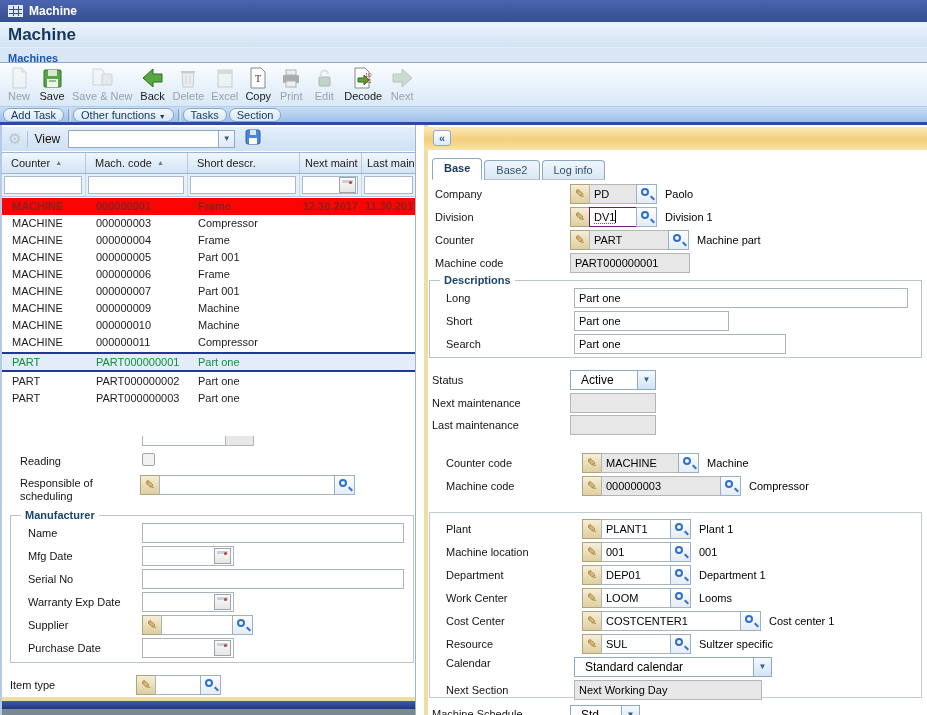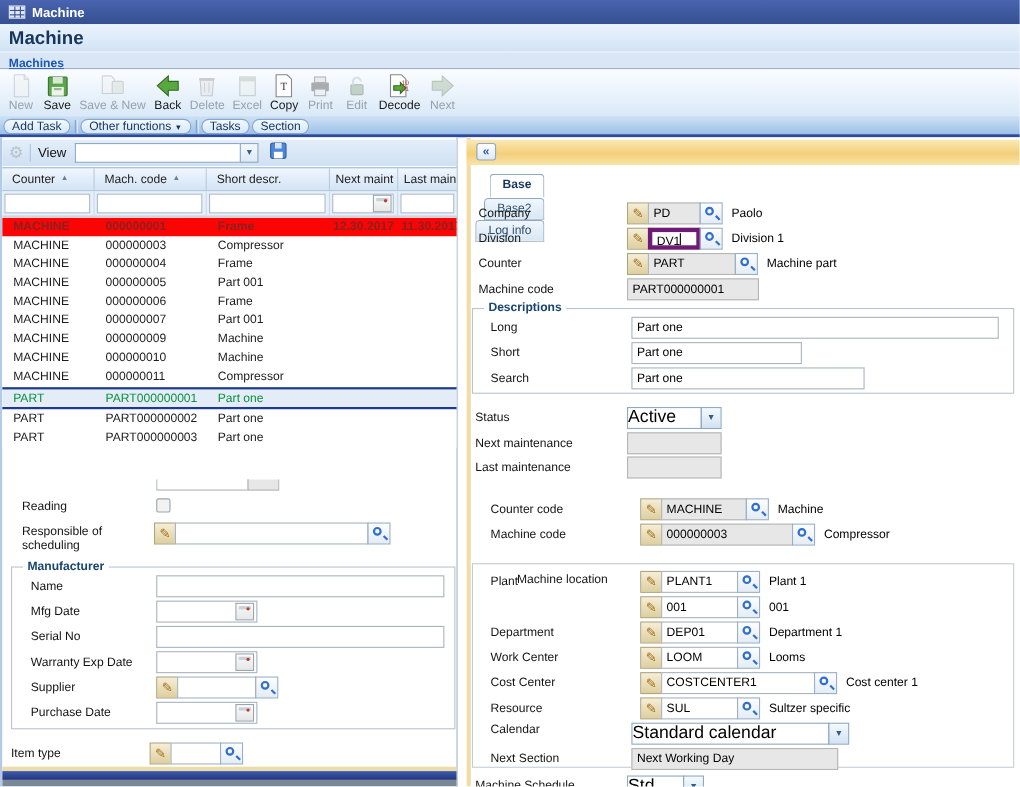--- a/index.html
+++ b/index.html
@@ -79,47 +79,47 @@
   .grow.alert { background:#fb0404; }
   .grow.alert .gc { color:#8a2020; font-weight:bold; }
   .grow.sel { background:#e4ecf7; border-top:2px solid #1d3a92; border-bottom:2px solid #1d3a92; height:20px; }
   .grow.sel .gc { color:#0c9140; line-height:16px; }
 
   
   .flabel { position:absolute; font-size:11px; color:#141414; line-height:13px; }
   .inp { position:absolute; height:20px; border:1px solid #a9b4bd; background:#fff;
     font-size:11px; line-height:18px; padding:0 4px; color:#000; white-space:nowrap; overflow:hidden; }
   .inp.gray { background:#e7e7e7; border-color:#b5b5b5; }
-  .inp.focus { border:4px solid #701a75; }
+  .inp.focus { border:1px solid #701a75; }
   .pbtn { position:absolute; width:20px; height:20px; background:linear-gradient(#f5eed8,#decf9f);
     border:1px solid #b1a37a; text-align:center; line-height:18px; font-size:12px; color:#a06a10; cursor:pointer; }
   .sbtn { position:absolute; width:21px; height:20px; background:linear-gradient(#fdfdfe,#e4ecf5);
     border:1px solid #9ab0c6; cursor:pointer; }
   .mag { position:absolute; left:4px; top:3px; width:8px; height:8px; border:2px solid #2f6fce; border-radius:50%; }
   .mag::after { content:""; position:absolute; left:7px; top:7px; width:5px; height:2px;
     background:#2f6fce; transform:rotate(45deg); }
   .cbtn { position:absolute; width:17px; height:16px; background:linear-gradient(#fcfcfc,#e6e6e6);
     border:1px solid #9aa5ae; cursor:pointer; }
   .cbtn::before { content:""; position:absolute; left:2px; top:2px; right:2px; height:3px; background:#c9d2da; }
   .cbtn::after { content:""; position:absolute; right:3px; top:3px; width:3px; height:3px; background:#c23a2a; border-radius:50%; }
   .ddbtn { position:absolute; width:19px; height:20px; background:linear-gradient(#f4f9fd,#d3e3f3);
     border:1px solid #8fa9c4; color:#2c5f8a; font-size:8px; text-align:center; line-height:18px; cursor:pointer; }
   .selbox { position:absolute; height:20px; border:1px solid #8fa9c4; background:#fff;
-    font-size:16px; line-height:18px; padding:0 0; }
+    font-size:12px; line-height:18px; padding:0 10px; }
   .chk { position:absolute; width:13px; height:13px; border:1px solid #9aa5ae; background:#f2f2f2; border-radius:2px; cursor:pointer; }
   .fset { position:absolute; border:1px solid #b9c4ce; }
   .fleg { position:absolute; top:-7px; left:10px; background:#fff; padding:0 4px;
     font-size:11px; font-weight:bold; color:#17456e; }
   .box { position:absolute; border:1px solid #c3ccd4; }
   .desc { position:absolute; font-size:11px; color:#000; line-height:21px; white-space:nowrap; }
   .caret { display:inline-block; width:1px; height:13px; background:#000; vertical-align:-2px; margin-left:0px; }
   .wavy { text-decoration:underline dotted #d23a2a 1px; text-underline-offset:2px; }
 
   
-  .tabs { position:absolute; left:8px; top:33px; display:flex; align-items:flex-end;flex-direction:column; }
+  .tabs { position:absolute; left:8px; top:33px; display:flex; align-items:flex-end; }
   .tab { height:20px; border:1px solid #8ca8c4; border-bottom:1px solid #b9c4ce; border-radius:4px 4px 0 0;
     background:linear-gradient(#f0f6fc,#d9e7f4); padding:0 11px; font-size:11px; color:#33506b;
     line-height:19px; margin-right:2px; cursor:pointer; }
   .tab.active { background:#fff; border-bottom:1px solid #fff; color:#17365d; font-weight:bold; height:22px; }
 
   .botline-tan { position:absolute; left:0; top:572px; width:414px; height:4px; background:#ecdcA7; }
   .botline-navy { position:absolute; left:0; top:576px; width:414px; height:8px; background:linear-gradient(#3d5bb0,#23367c); }
   .botline-gray { position:absolute; left:0; top:584px; width:414px; height:6px; background:#7a8794; }
   .clipwrap { position:absolute; overflow:hidden; }
 </style>
@@ -484,21 +484,21 @@
     <div class="box" style="left:5px; top:387px; width:493px; height:186px;"></div>
 
     <span class="flabel" style="left:22px; top:398px;">Plant</span>
     <span class="pbtn" style="left:158px; top:394px;">✎</span>
     <span class="inp" style="left:177px; top:394px; width:70px;">PLANT1</span>
     <span class="sbtn" style="left:246px; top:394px;">
         <span class="mag"></span>
       </span>
     <span class="desc" style="left:275px; top:394px;">Plant 1</span>
 
-    <span class="flabel" style="left:22px; top:396px;margin-left:24px;">Machine location</span>
+    <span class="flabel" style="left:22px; top:421px;">Machine location</span>
     <span class="pbtn" style="left:158px; top:417px;">✎</span>
     <span class="inp" style="left:177px; top:417px; width:70px;">001</span>
     <span class="sbtn" style="left:246px; top:417px;">
         <span class="mag"></span>
       </span>
     <span class="desc" style="left:275px; top:417px;">001</span>
 
     <span class="flabel" style="left:22px; top:444px;">Department</span>
     <span class="pbtn" style="left:158px; top:440px;">✎</span>
     <span class="inp" style="left:177px; top:440px; width:70px;">DEP01</span>

